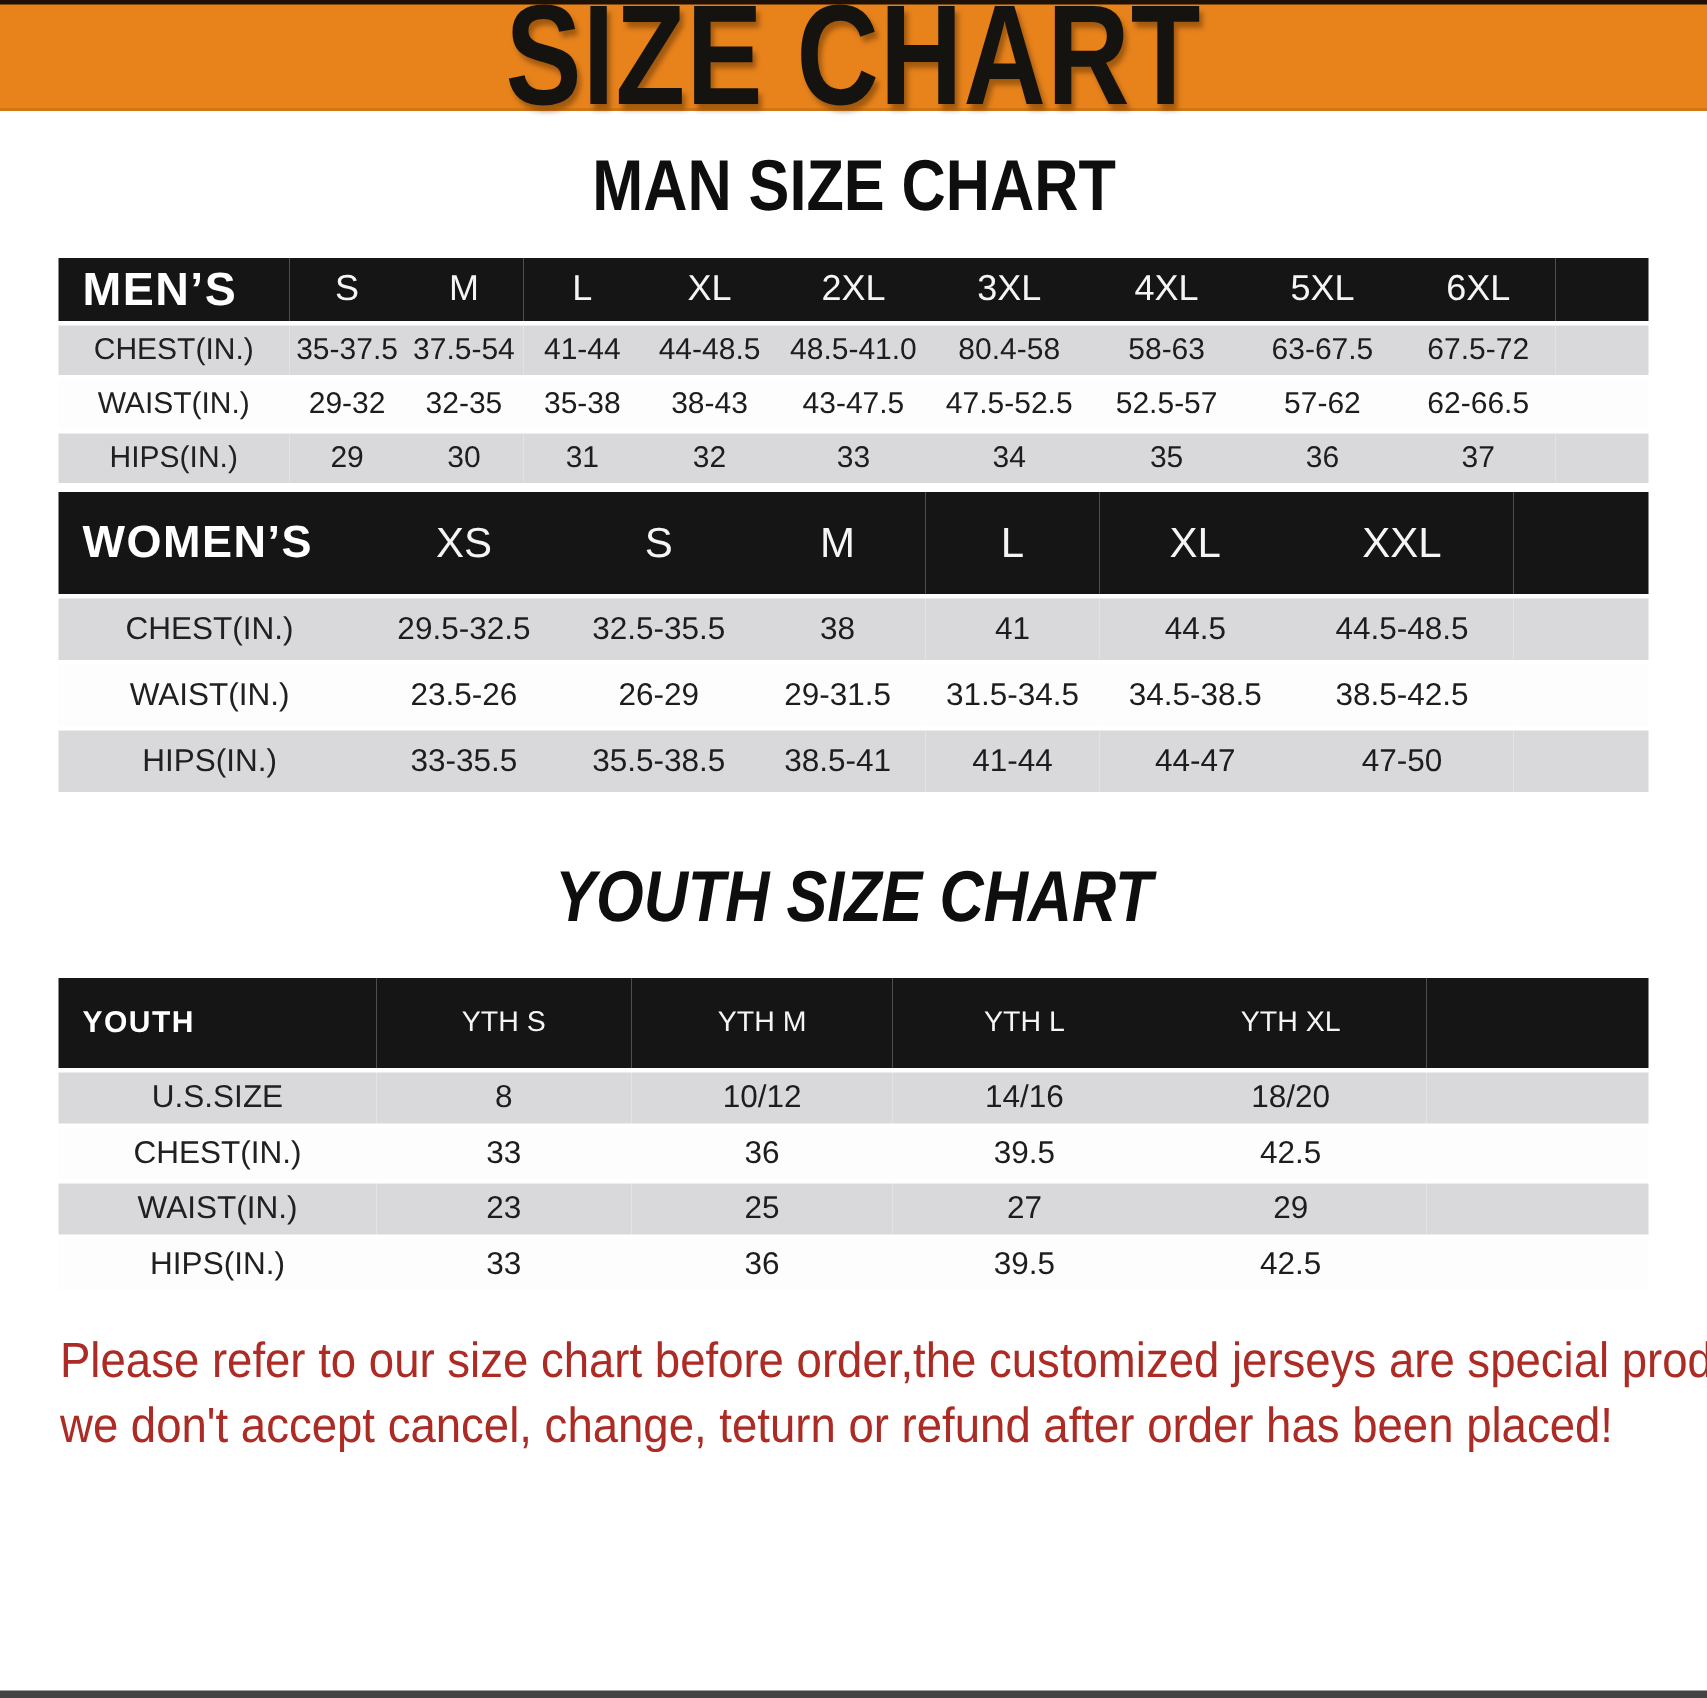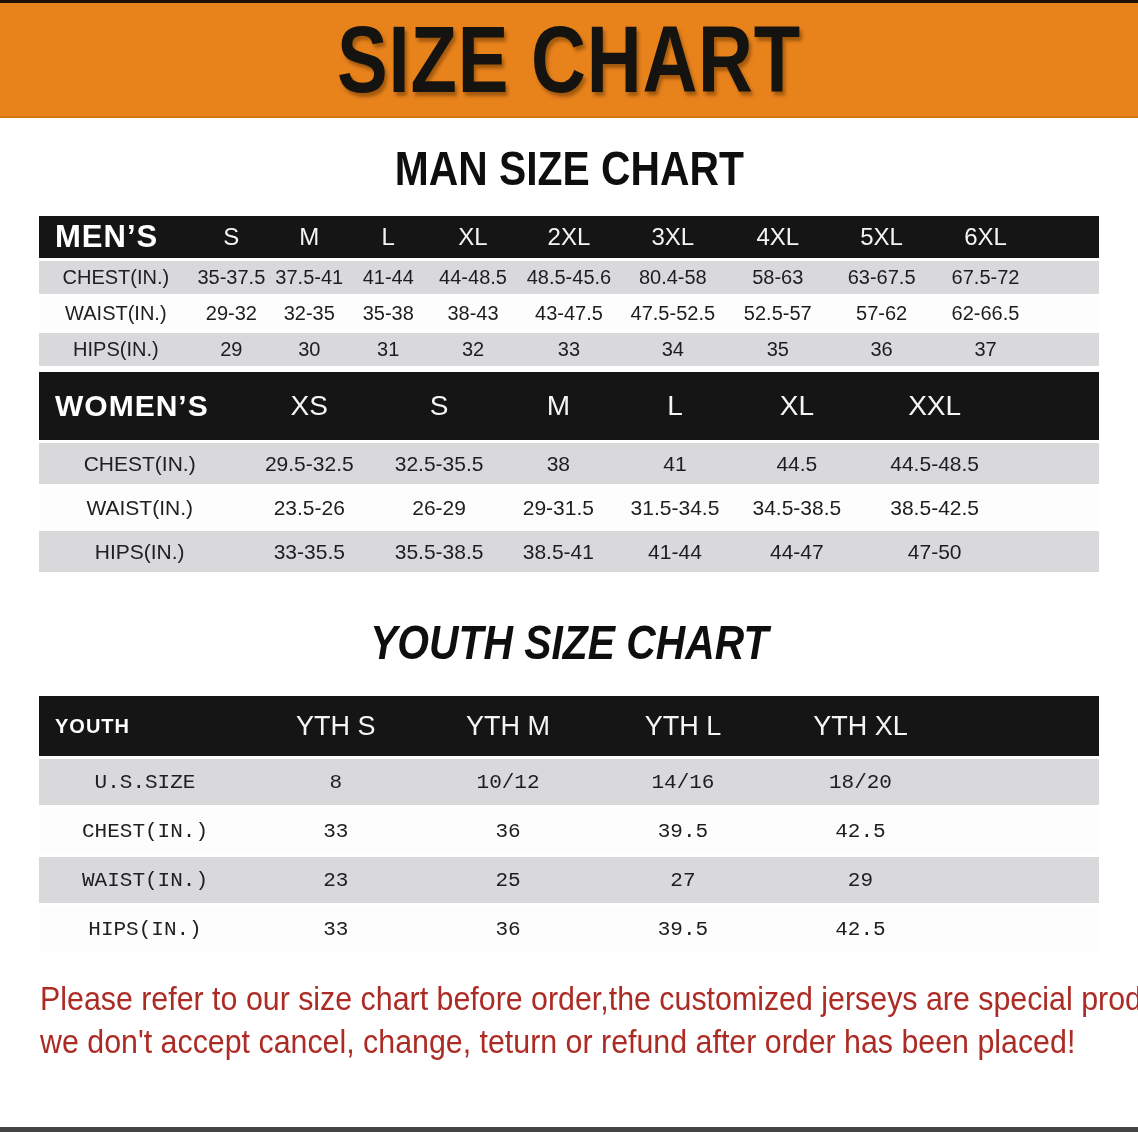--- a/index.html
+++ b/index.html
@@ -9,21 +9,21 @@
   .page {
     position: relative;
     width: 1138px;
     height: 1132px;
     background: #ffffff;
     overflow: hidden;
   }
 
   
   .banner {
-    height: 118px;
+    height: 74px;
     background: var(--banner-bg, #E8831C);
     border-top: 3px solid #1E1208;
     border-bottom: 2px solid #D27614;
     display: flex;
     align-items: center;
     justify-content: center;
   }
   .banner-title {
     display: inline-block;
     font-size: 95px;
@@ -68,33 +68,33 @@
   }
   .size-table th.group-label {
     text-align: left;
     padding-left: 16px;
     font-weight: 800;
     letter-spacing: 1px;
     color: #ffffff;
   }
   .men   th { height: 42px; font-size: 24px; }
   .women th { height: 68px; font-size: 28px; }
-  .youth th { height: 60px; font-size: 27px; }
+  .youth th { height: 60px; font-size: 19px; }
   .men   th.group-label { font-size: 31px; }
   .women th.group-label { font-size: 30px; }
   .youth th.group-label { font-size: 20px; }
 
   .size-table td {
     text-align: center;
     vertical-align: middle;
     color: #1d1d1f;
   }
   .men   td { height: 33px; font-size: 20px; }
   .women td { height: 41px; font-size: 21px; }
-  .youth td { height: 46px; font-size: 21px; font-family: Liberation Mono, monospace; }
+  .youth td { height: 34px; font-size: 21px; }
   td.row-label { color: #202022; }
   tr.row-gray  td { background: var(--row-gray, #D9D9DB); }
   tr.row-white td { background: #FDFDFE; }
 
   
   .notice { padding: 22px 0 0 40px; color: var(--notice-red, #AC2B24); }
   .notice-line {
     font-size: 33px;
     line-height: 43px;
     transform: scaleX(0.92);
@@ -149,24 +149,24 @@
             <th>4XL</th>
             <th>5XL</th>
             <th>6XL</th>
             <th></th>
           </tr>
         </thead>
         <tbody>
           <tr class="row-gray">
             <td class="row-label">CHEST(IN.)</td>
             <td>35-37.5</td>
-            <td>37.5-41</td>
+            <td>37.5-54</td>
             <td>41-44</td>
             <td>44-48.5</td>
-            <td>48.5-45.6</td>
+            <td>48.5-41.0</td>
             <td>80.4-58</td>
             <td>58-63</td>
             <td>63-67.5</td>
             <td>67.5-72</td>
             <td></td>
           </tr>
           <tr class="row-white">
             <td class="row-label">WAIST(IN.)</td>
             <td>29-32</td>
             <td>32-35</td>

